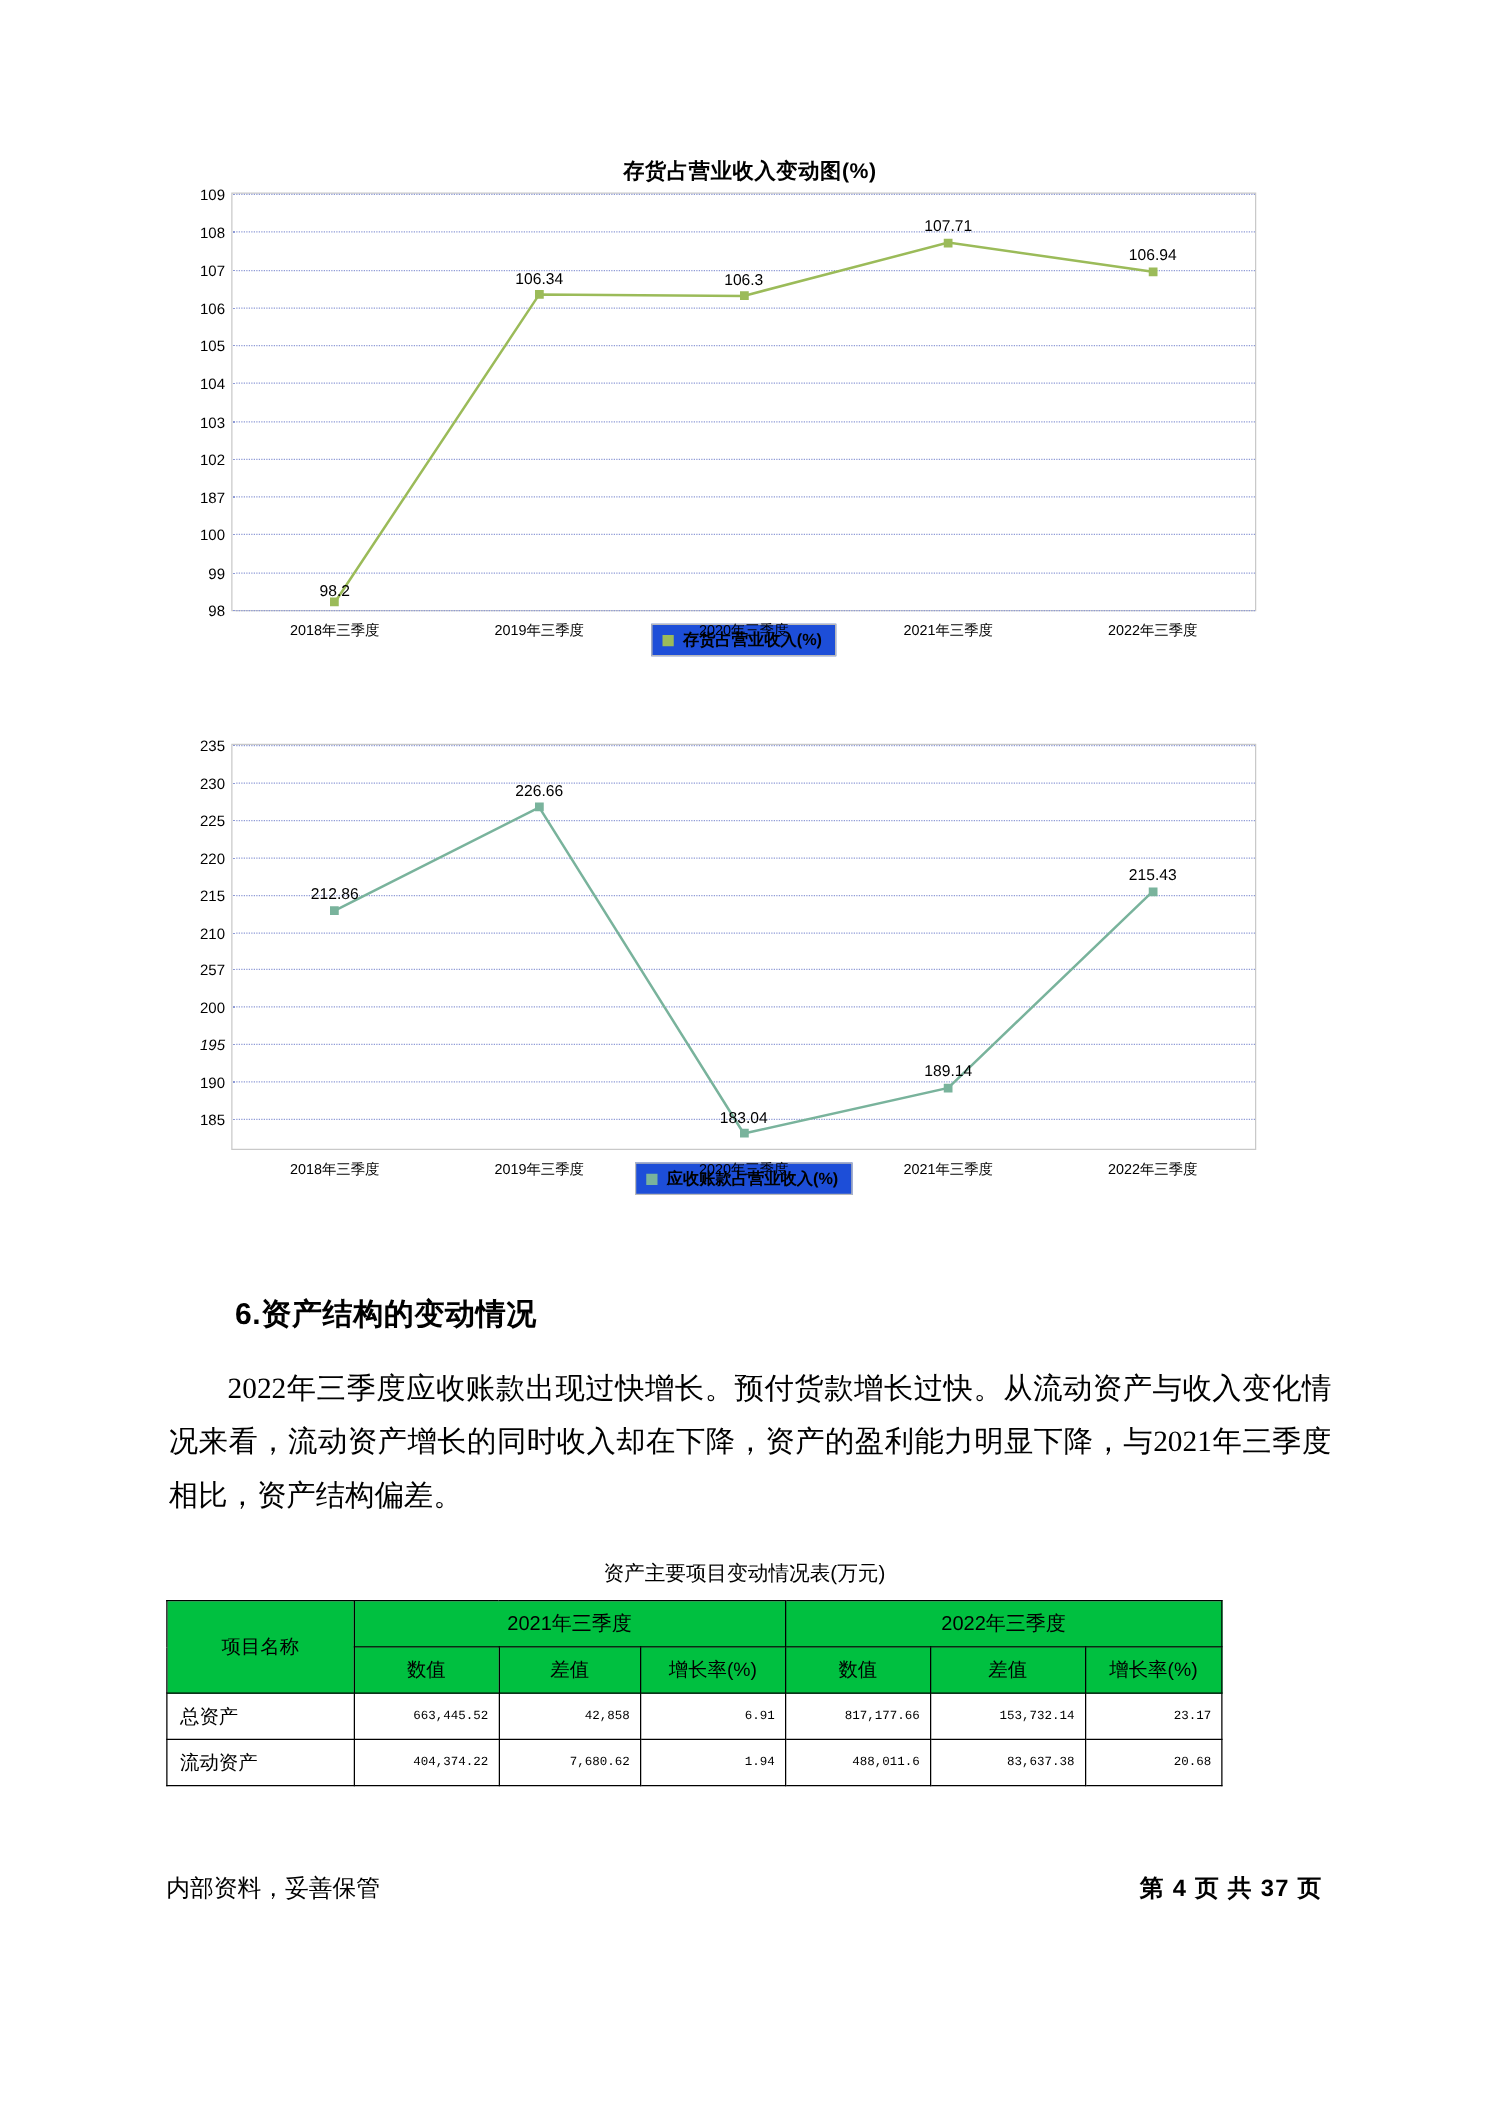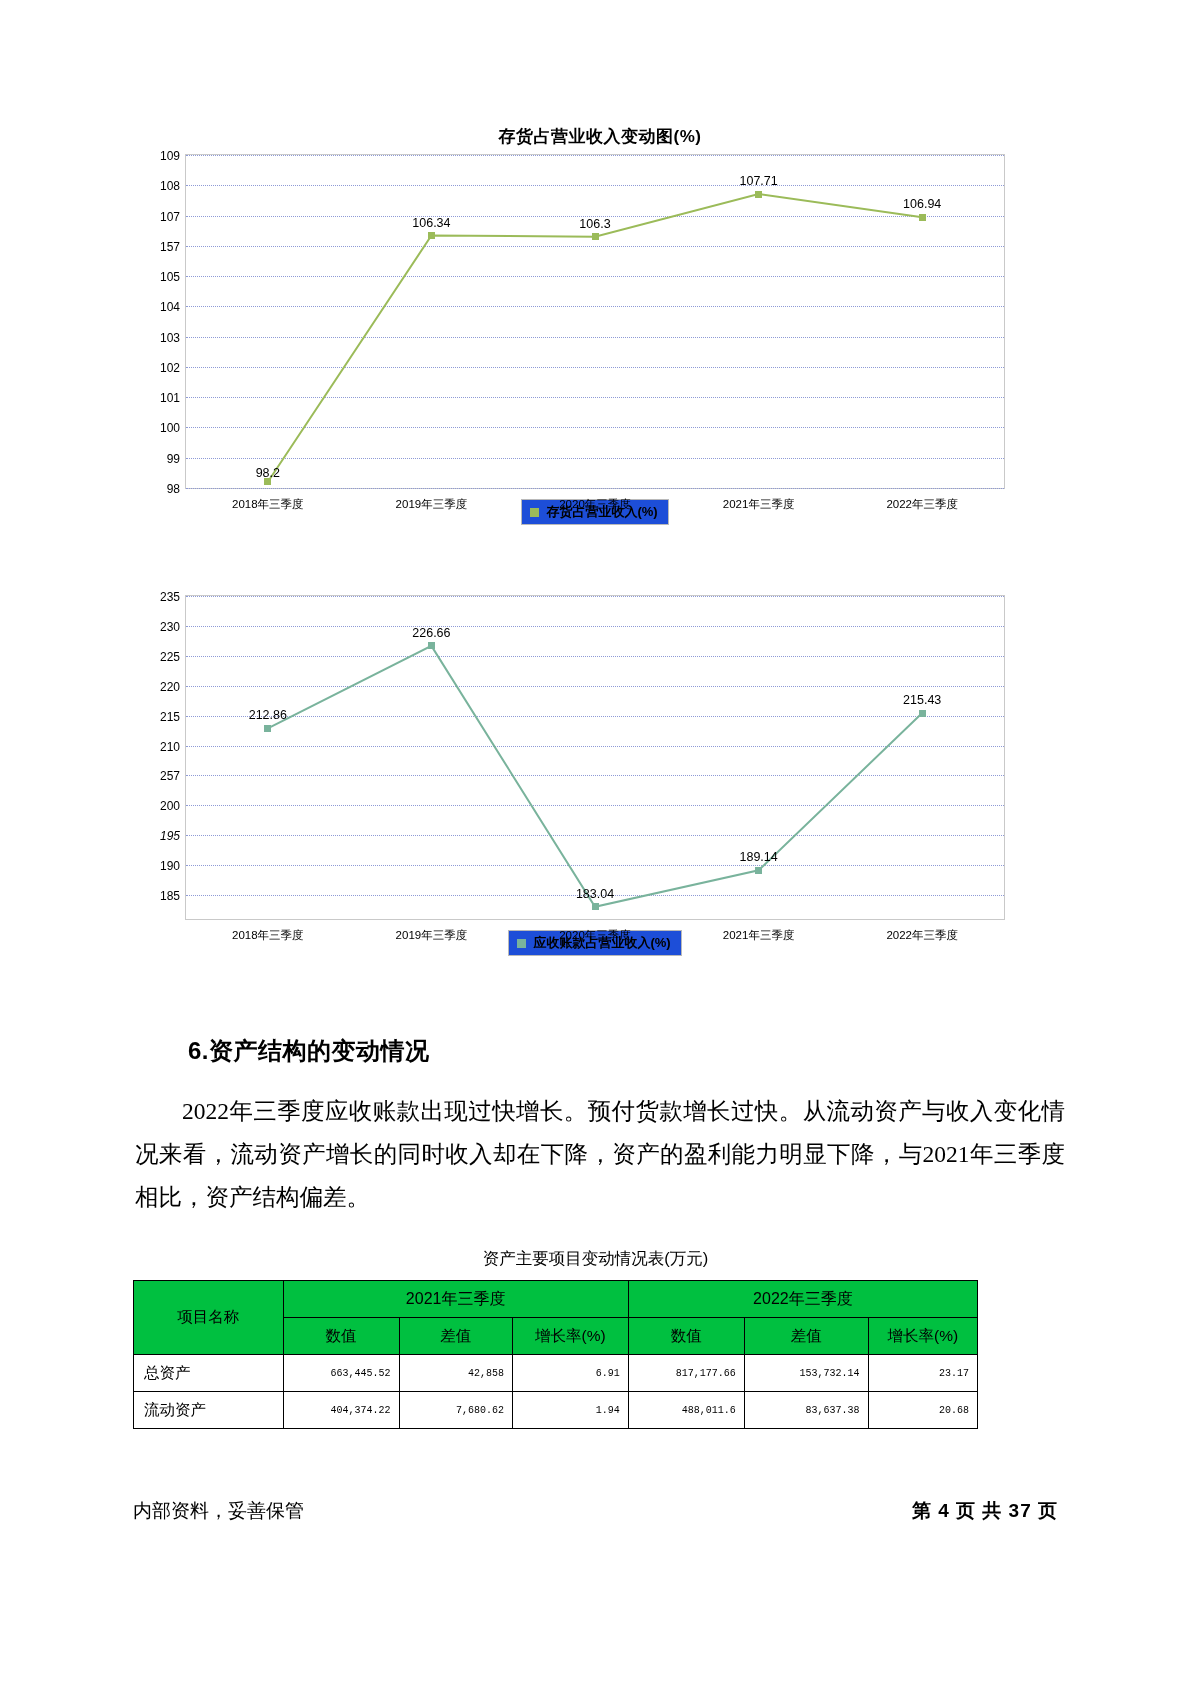--- a/index.html
+++ b/index.html
@@ -205,36 +205,36 @@
           <div class="gridline" style="top: 333px;">
             <span class="ytick">98</span>
           </div>
           <div class="gridline" style="top: 302.727px;">
             <span class="ytick">99</span>
           </div>
           <div class="gridline" style="top: 272.455px;">
             <span class="ytick">100</span>
           </div>
           <div class="gridline" style="top: 242.182px;">
-            <span class="ytick">101</span>
+            <span class="ytick">187</span>
           </div>
           <div class="gridline" style="top: 211.909px;">
             <span class="ytick">102</span>
           </div>
           <div class="gridline" style="top: 181.636px;">
             <span class="ytick">103</span>
           </div>
           <div class="gridline" style="top: 151.364px;">
             <span class="ytick">104</span>
           </div>
           <div class="gridline" style="top: 121.091px;">
             <span class="ytick">105</span>
           </div>
           <div class="gridline" style="top: 90.8182px;">
-            <span class="ytick">157</span>
+            <span class="ytick">106</span>
           </div>
           <div class="gridline" style="top: 60.5455px;">
             <span class="ytick">107</span>
           </div>
           <div class="gridline" style="top: 30.2727px;">
             <span class="ytick">108</span>
           </div>
           <div class="gridline" style="top: 0px;">
             <span class="ytick">109</span>
           </div>

